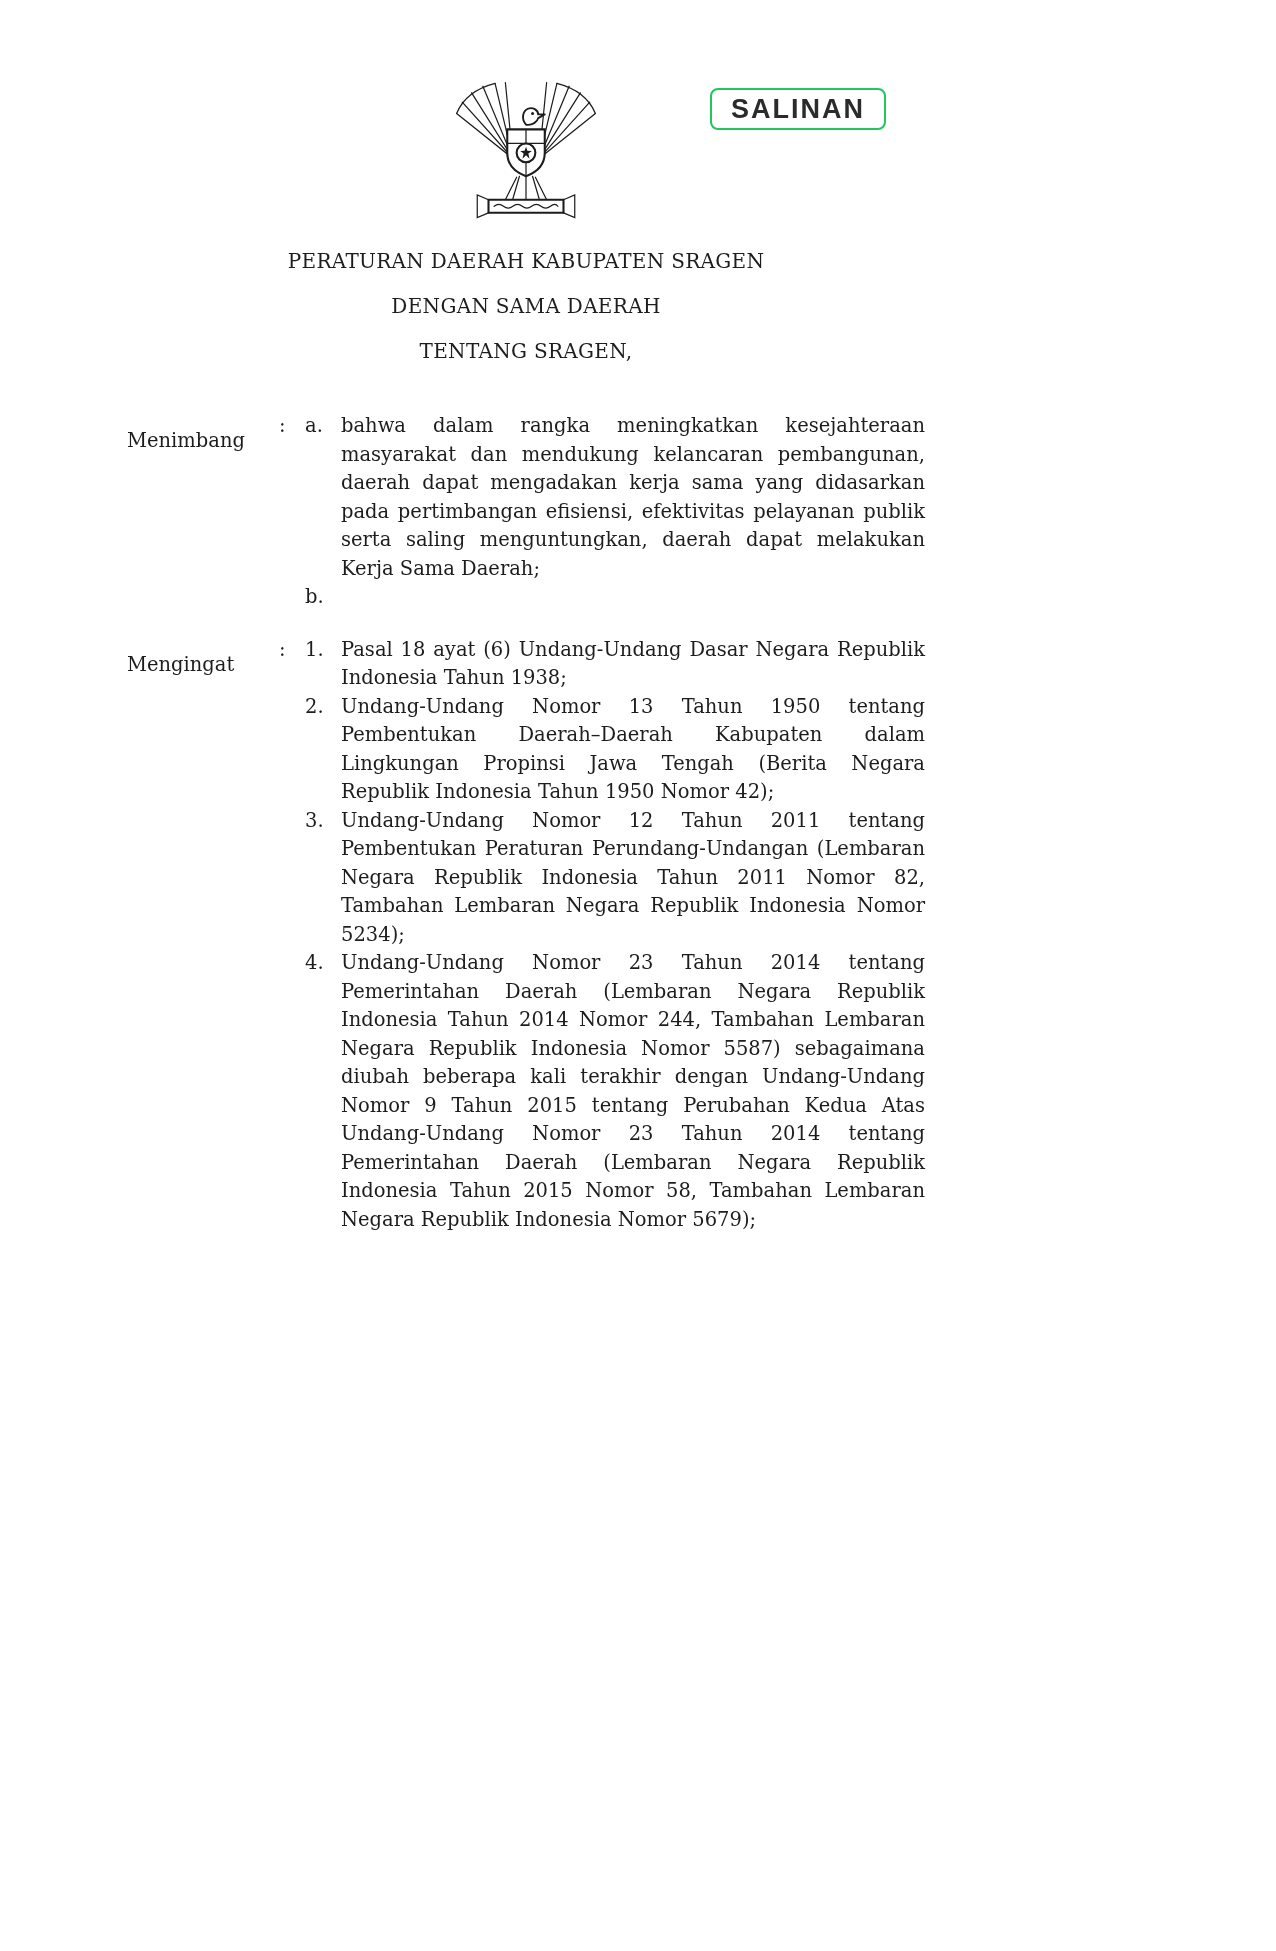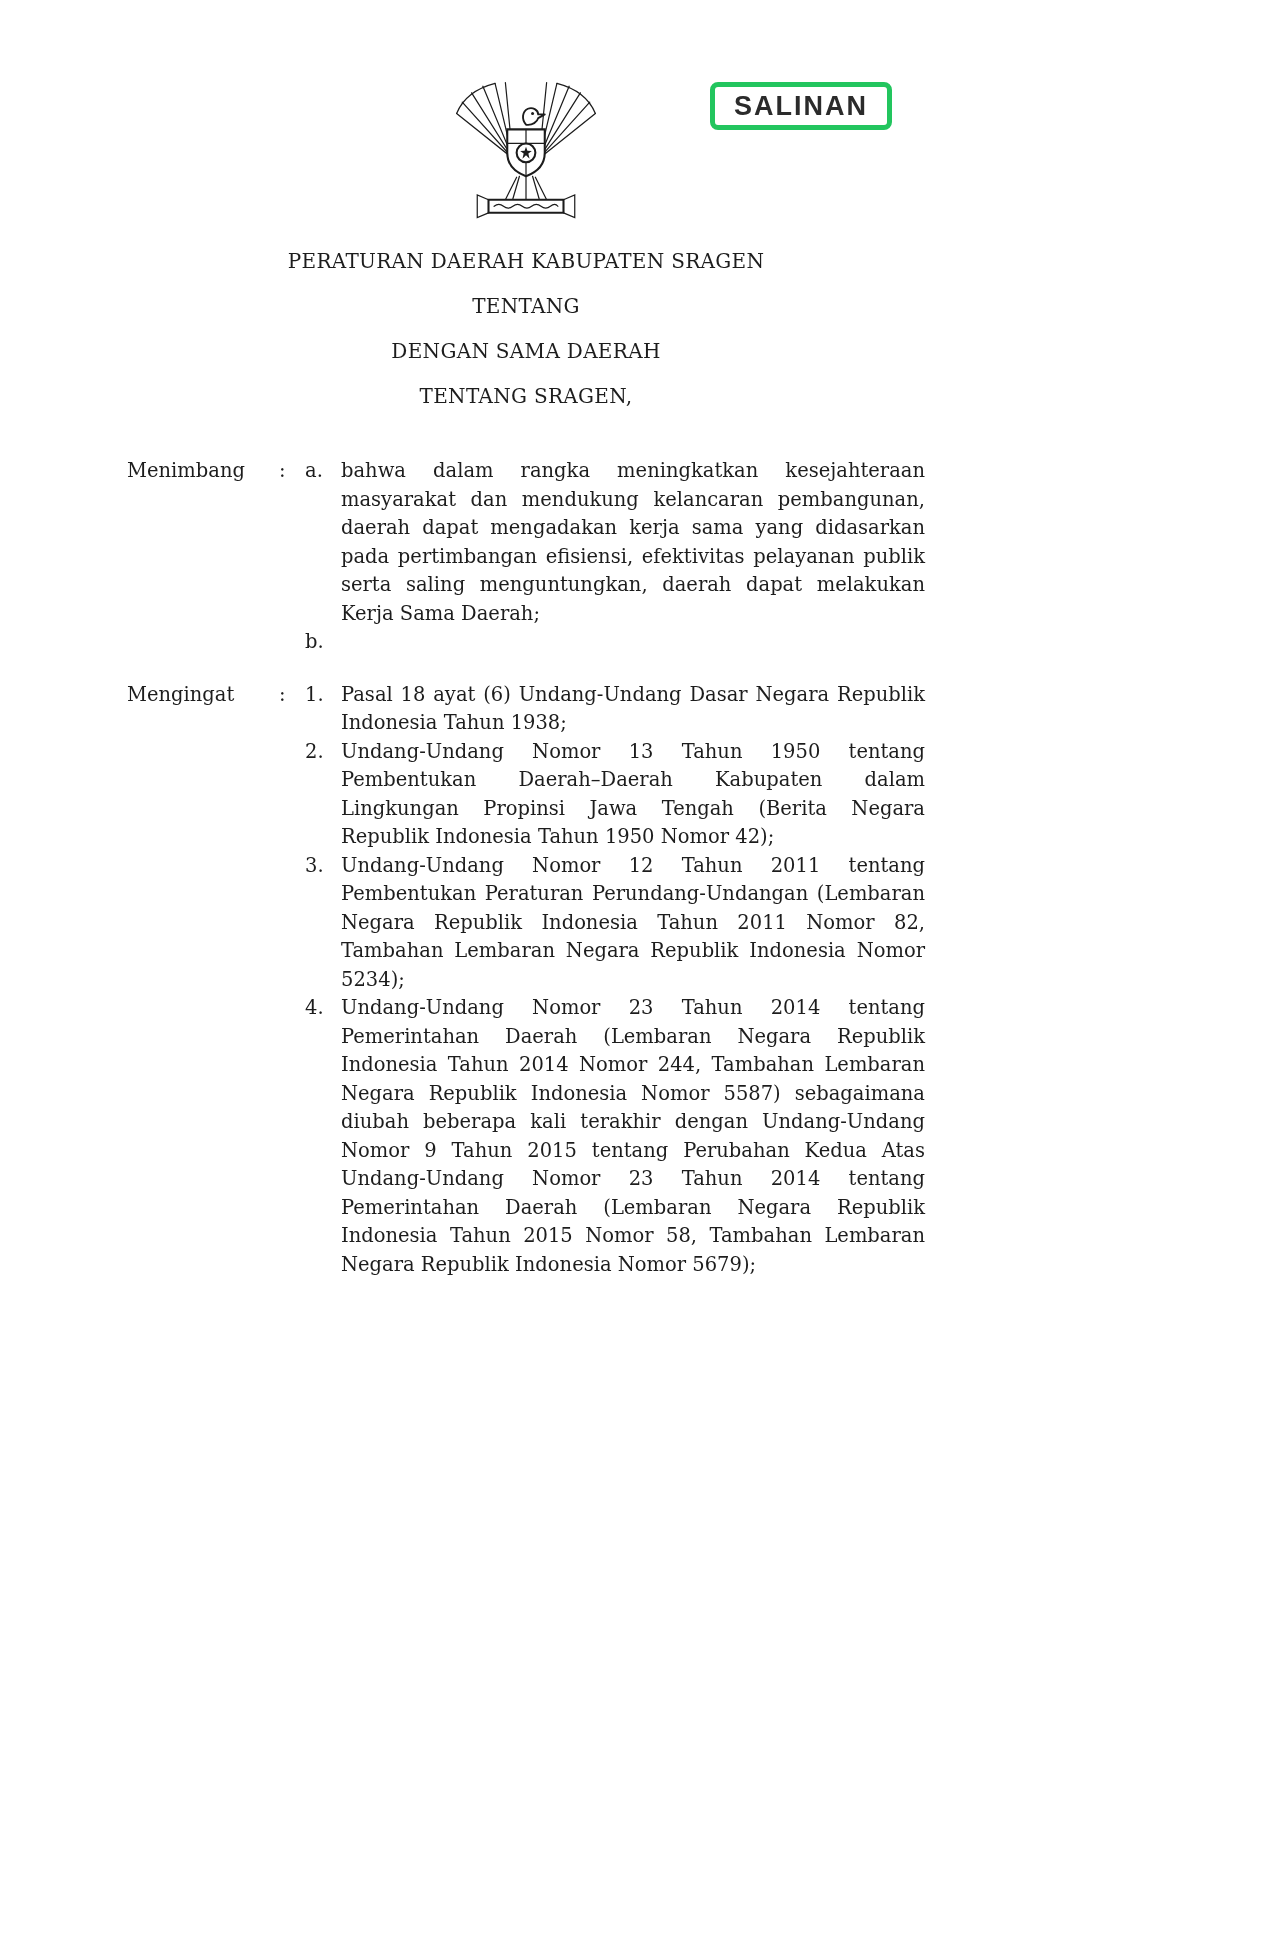--- a/index.html
+++ b/index.html
@@ -7,25 +7,25 @@
     width: 1276px;
     height: 1951px;
     background: #ffffff;
     color: #1d1d1d;
     font-family: "DejaVu Serif", "Liberation Serif", serif;
     position: relative;
     overflow: hidden;
   }
   .stamp-box {
     position: absolute;
-    top: 82px;
+    top: 88px;
     left: 710px;
     width: 172px;
     height: 38px;
-    border: 5px solid #22c55e;
+    border: 2px solid #22c55e;
     border-radius: 8px;
     display: flex;
     align-items: center;
     justify-content: center;
     font-family: "Liberation Sans", sans-serif;
     font-weight: bold;
     font-size: 27px;
     letter-spacing: 2px;
     color: #2b2b2b;
     background: #fff;
@@ -52,21 +52,21 @@
   .section {
     font-size: 19.5px;
   }
   .section.first { margin-top: 46px; }
   .section.next { margin-top: 24px; }
   .sec-row {
     display: grid;
     grid-template-columns: 152px 26px 36px 1fr;
     line-height: 28.5px;
   }
-  .sec-label { text-align: left; }
+  .sec-label { text-align: left; margin-top: 15px; }
   .sec-colon { text-align: left; }
   .sec-marker { text-align: left; }
   .sec-text {
     text-align: justify;
     text-justify: inter-word;
   }
   svg .ink { stroke: #1c1c1c; fill: none; stroke-width: 2; stroke-linecap: round; stroke-linejoin: round; }
   svg .ink-thin { stroke: #1c1c1c; fill: none; stroke-width: 1.3; stroke-linecap: round; }
   svg .fill-ink { fill: #1c1c1c; stroke: none; }
   svg .paper { fill: #ffffff; stroke: #1c1c1c; stroke-width: 2.2; }
@@ -102,21 +102,20 @@
       <path class="ink-thin" d="M70,104 L58,128 M90,104 L102,128"></path>
 
       <path class="paper" d="M40,128 L120,128 L120,142 L40,142 Z"></path>
       <path class="ink-thin" d="M40,128 L28,123 L28,147 L40,142 M120,128 L132,123 L132,147 L120,142"></path>
       <path class="ink-thin" d="M46,135 q5,-4 10,0 q5,4 10,0 q5,-4 10,0 q5,4 10,0 q5,-4 10,0 q5,4 10,0 q5,-4 8,0"></path>
     </svg>
   </div>
 
   <div class="title-block">
     <div class="title-line">PERATURAN DAERAH KABUPATEN SRAGEN</div>
-    <div class="title-line spaced">TENTANG</div>
     <div class="title-line spaced">DENGAN SAMA DAERAH</div>
     <div class="title-line spaced">TENTANG SRAGEN,</div>
   </div>
 
   <div class="section first">
     <div class="sec-row">
       <div class="sec-label">Menimbang</div>
       <div class="sec-colon">:</div>
       <div class="sec-marker">a.</div>
       <div class="sec-text">bahwa dalam rangka meningkatkan kesejahteraan masyarakat dan mendukung kelancaran pembangunan, daerah dapat mengadakan kerja sama yang didasarkan pada pertimbangan efisiensi, efektivitas pelayanan publik serta saling menguntungkan, daerah dapat melakukan Kerja Sama Daerah;</div>

